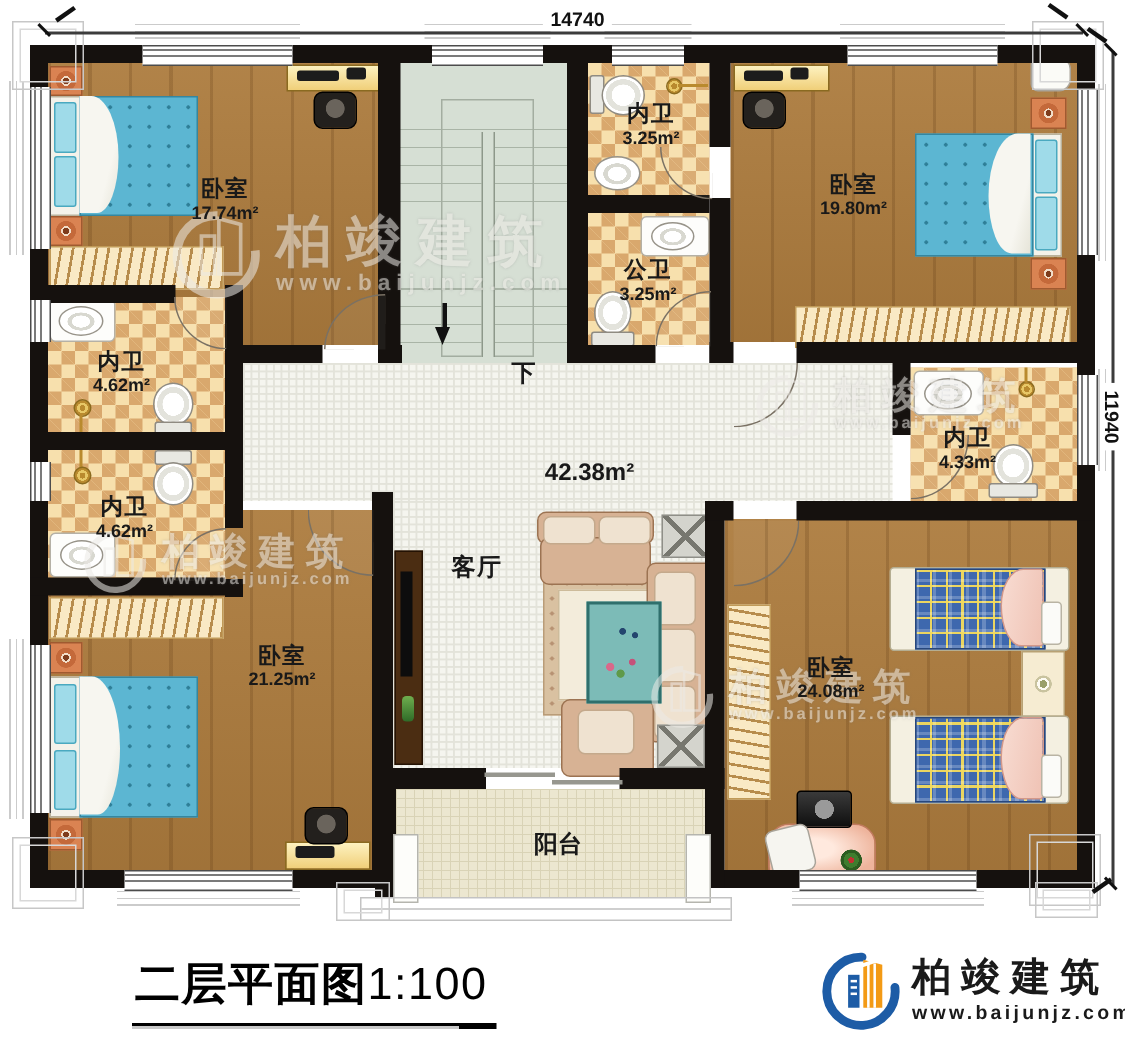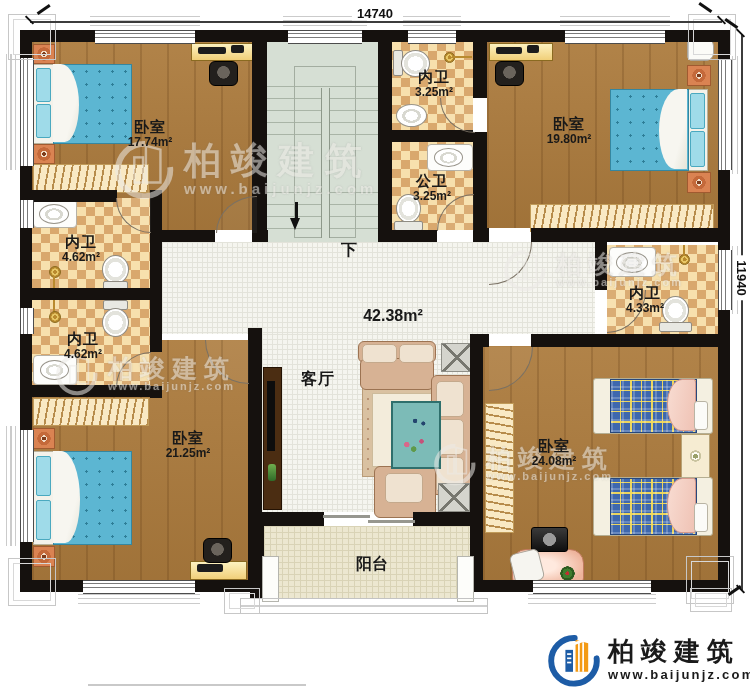--- a/index.html
+++ b/index.html
@@ -421,26 +421,29 @@
   <div class="lbl single" style="left:393px;top:316px">42.38m²</div>
   <div class="lbl big" style="left:318px;top:379px">
     <span class="nm">客厅</span>
   </div>
   <div class="lbl single" style="left:372px;top:564px">阳台</div>
   <div class="lbl single" style="left:349px;top:250px">下</div>
 
   <div class="dimline" style="left:30px;top:21px;width:692px;height:1.5px"></div>
   <div class="tick" style="left:24px;top:19px;width:11px;height:2px;transform:rotate(45deg)"></div>
   <div class="tick" style="left:716px;top:19px;width:11px;height:2px;transform:rotate(45deg)"></div>
-  <div class="dimlbl" style="left:375px;top:13px">14740</div>
+  <div class="dimlbl" style="left:385px;top:13px">14740</div>
   <div class="dimline" style="left:741px;top:34px;width:1.5px;height:556px"></div>
   <div class="tick" style="left:735px;top:32px;width:11px;height:2px;transform:rotate(45deg)"></div>
   <div class="tick" style="left:735px;top:588px;width:11px;height:2px;transform:rotate(45deg)"></div>
   <div class="dimlbl rot" style="left:741px;top:278px">11940</div>
 
+  <div class="ftitle">
+    <span>二层平面图</span><span class="scale">1:100</span>
+  </div>
   <div class="fgray" style="left:88px;top:684px;width:218px;height:2px"></div>
   <div class="finfo">
   </div>
   <div class="flogo">
     <svg width="54" height="54" viewBox="0 0 64 64">
       <path d="M34 6 A27 27 0 1 0 60 30" fill="none" stroke="#1d5ca6" stroke-width="7" stroke-linecap="round"></path>
       <rect x="23" y="20" width="9" height="26" fill="#1d5ca6"></rect>
       <rect x="25" y="24" width="5" height="2" fill="#fff"></rect>
         <rect x="25" y="29" width="5" height="2" fill="#fff"></rect>
         <rect x="25" y="34" width="5" height="2" fill="#fff"></rect>

